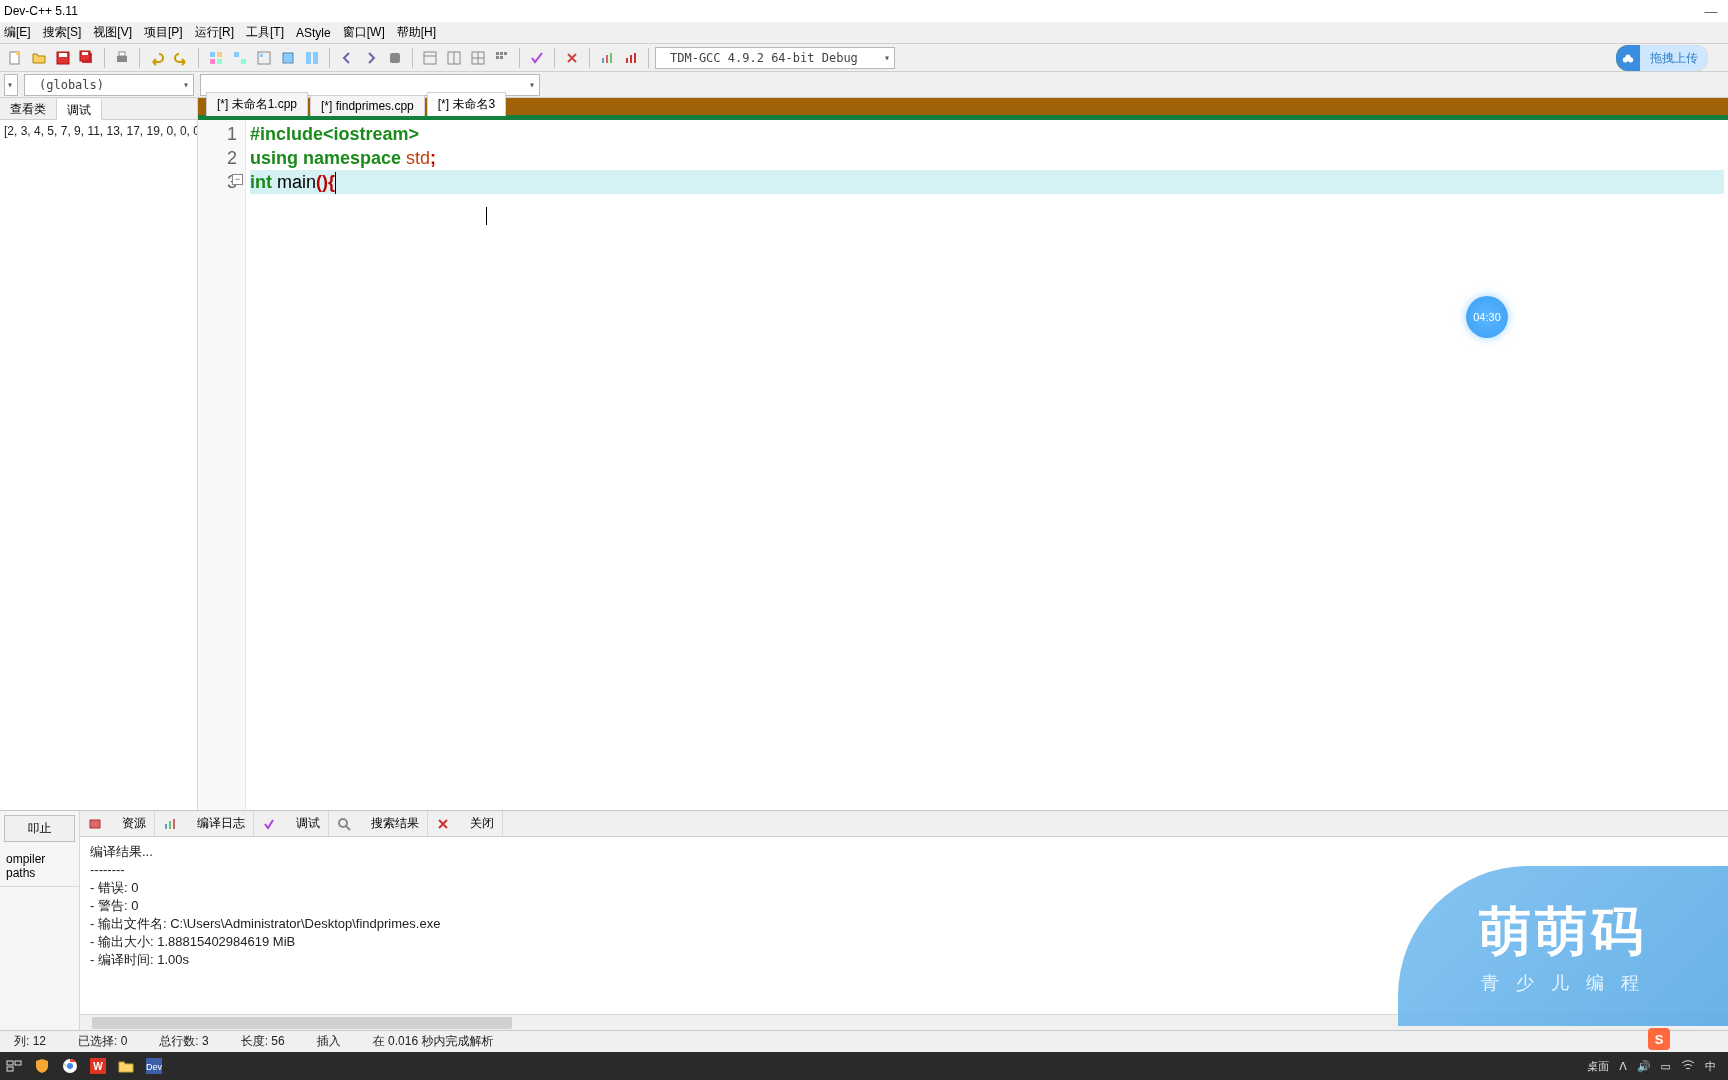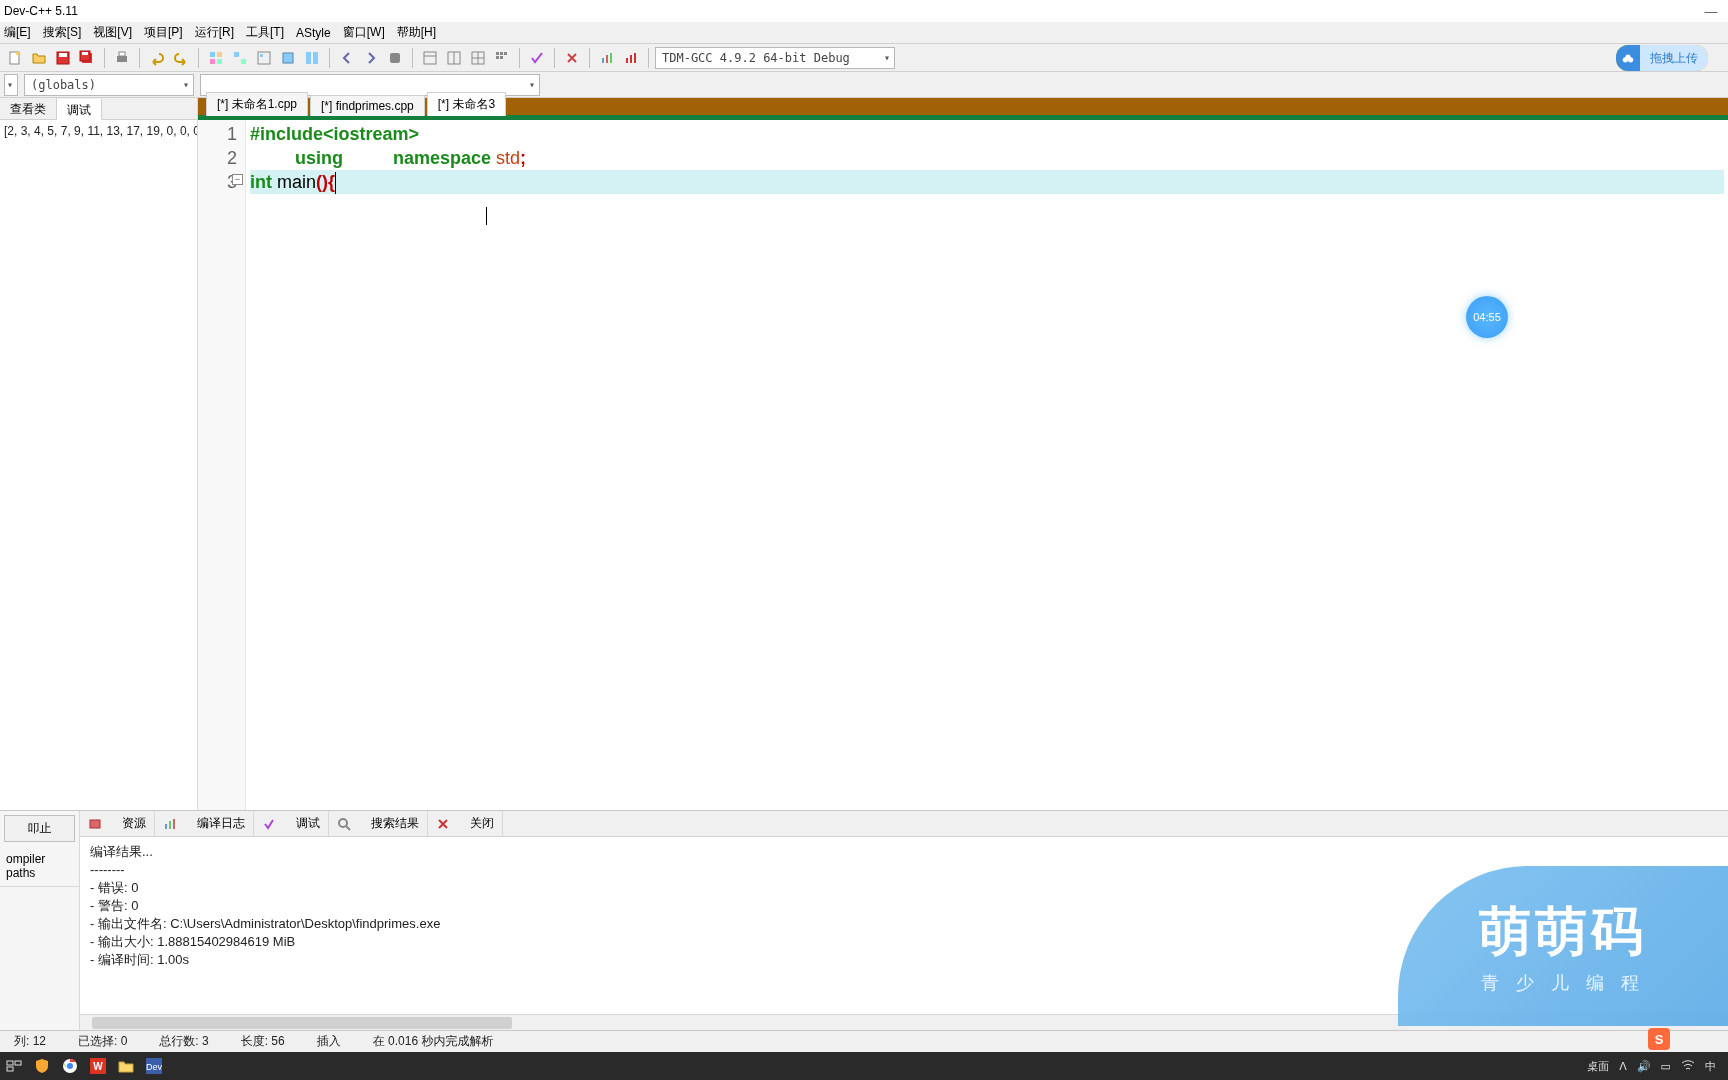--- a/index.html
+++ b/index.html
@@ -7,21 +7,21 @@
 .title-bar { height:22px; background:#fff; display:flex; align-items:center; padding:0 4px; color:#000; }
 .title-bar .title { flex:1; }
 .title-bar .wbtn { width:26px; text-align:center; color:#555; font-size:13px; }
 .menu-bar { height:22px; background:#f0f0f0; display:flex; align-items:center; padding:0 4px; gap:12px; border-bottom:1px solid #d0d0d0; }
 .menu-bar span { color:#000; cursor:default; }
 .toolbar1 { height:28px; background:#f0f0f0; display:flex; align-items:center; padding:2px 4px; gap:2px; border-bottom:1px solid #d0d0d0; }
 .tb-btn { width:22px; height:22px; display:flex; align-items:center; justify-content:center; border:1px solid transparent; cursor:pointer; }
 .tb-sep { width:1px; height:20px; background:#c0c0c0; margin:0 4px; }
 .ico { width:16px; height:16px; display:block; }
 .toolbar2 { height:26px; background:#f0f0f0; display:flex; align-items:center; padding:2px 4px; gap:6px; border-bottom:1px solid #d0d0d0; }
-.tb-combo { height:22px; border:1px solid #b8b8b8; background:#fff; padding:0 18px 0 6px; font-family:Consolas,monospace; font-size:12px; color:#444; position:relative; display:flex; align-items:center; }
+.tb-combo { height:22px; border:1px solid #b8b8b8; background:#fff; padding:0 18px 0 14px; font-family:Consolas,monospace; font-size:12px; color:#444; position:relative; display:flex; align-items:center; }
 .tb-combo::after { content:"▾"; position:absolute; right:4px; color:#555; font-size:10px; }
 .upload-btn { position:absolute; right:20px; top:45px; height:26px; background:#eab308; color:#fff; display:flex; align-items:center; border-radius:12px; overflow:hidden; font-size:12px; }
 .upload-btn .upl-ico { width:24px; height:26px; display:flex; align-items:center; justify-content:center; background:#3b8de0; }
 .upload-btn .upl-txt { padding:0 10px; background:#cfe6ff; color:#2b7fc9; height:26px; display:flex; align-items:center; }
 .main-area { display:flex; height:calc(100% - 22px - 22px - 28px - 26px - 220px - 22px - 28px); }
 .side-panel { width:198px; background:#fff; border-right:1px solid #d8d8d8; display:flex; flex-direction:column; }
 .side-tabs { height:22px; display:flex; border-bottom:1px solid #d0d0d0; background:#f0f0f0; }
 .side-tab { padding:3px 10px; font-size:12px; border-right:1px solid #d0d0d0; }
 .side-tab.active { background:#fff; border-bottom:1px solid #fff; position:relative; top:1px; }
 .side-content { flex:1; padding:4px; font-size:12px; color:#222; overflow:hidden; white-space:nowrap; }
@@ -29,21 +29,21 @@
 .file-tabs { height:22px; background:#a16207; display:flex; align-items:flex-end; border-bottom:5px solid #15803d; padding-left:8px; }
 .file-tab { padding:3px 10px; font-size:12px; border:1px solid #d0d0d0; border-bottom:none; background:#f5f5f5; margin-right:2px; position:relative; top:1px; }
 .file-tab.active { background:#fff; }
 .code-area { flex:1; display:flex; font-family:Consolas,"Courier New",monospace; font-size:18px; background:#fff; position:relative; }
 .gutter { width:48px; background:#f8f8f8; border-right:1px solid #e8e8e8; text-align:right; padding:2px 8px 2px 2px; color:#666; line-height:24px; }
 .gutter .gline { height:24px; position:relative; }
 .gutter .fold { position:absolute; right:-6px; top:4px; width:11px; height:11px; border:1px solid #888; background:#fff; font-size:9px; line-height:9px; text-align:center; color:#555; }
 .code-lines { flex:1; padding:2px 4px; line-height:24px; position:relative; }
 .cline { height:24px; white-space:pre; }
 .cline.hl { background:#d4f1f4; }
-.tok-kw { color:#1a8a1a; font-weight:bold;margin-left:45px; }
+.tok-kw { color:#1a8a1a; font-weight:bold; }
 .tok-pp { color:#1a8a1a; font-weight:bold; }
 .tok-ty { color:#1a8a1a; font-weight:bold; }
 .tok-fn { color:#000; }
 .tok-p { color:#c00000; font-weight:bold; }
 .tok-n { color:#c2410c; }
 .cursor-line { position:absolute; left:10px; top:74px; width:1px; height:18px; background:#000; }
 .timestamp-badge { position:absolute; right:220px; top:176px; width:42px; height:42px; border-radius:50%; background:radial-gradient(circle,#5bb8ff,#3b9ef5); color:#fff; display:flex; align-items:center; justify-content:center; font-size:11px; box-shadow:0 0 10px rgba(91,184,255,.6); }
 .bottom-panel { height:220px; display:flex; border-top:1px solid #c8c8c8; }
 .bp-left-tabs { width:80px; background:#f5f5f5; border-right:1px solid #d8d8d8; display:flex; flex-direction:column; }
 .bp-left-tab { padding:6px; font-size:12px; border-bottom:1px solid #d8d8d8; cursor:pointer; }
@@ -274,21 +274,21 @@
         <div class="gline">1</div>
         <div class="gline">2</div>
         <div class="gline"><span>3</span><span class="fold">−</span></div>
       </div>
       <div class="code-lines">
         <div class="cline"><span class="tok-pp">#include</span><span class="tok-pp">&lt;iostream&gt;</span></div>
         <div class="cline"><span class="tok-kw">using</span> <span class="tok-kw">namespace</span> <span class="tok-n">std</span><span class="tok-p">;</span></div>
         <div class="cline hl"><span class="tok-ty">int</span> <span class="tok-fn">main</span><span class="tok-p">()</span><span class="tok-p">{</span><span style="border-left:1px solid #000;height:22px;display:inline-block;vertical-align:middle"></span></div>
         <div class="cursor-line" style="left:240px;top:87px"></div>
       </div>
-      <div class="timestamp-badge">04:55</div>
+      <div class="timestamp-badge">04:30</div>
     </div>
   </div>
 </div>
 
 <div class="bottom-panel">
   <div class="bp-left-tabs">
     <div class="bp-left-tab btn">叩止</div>
     <div class="bp-left-tab">ompiler paths</div>
   </div>
   <div class="bp-body">

